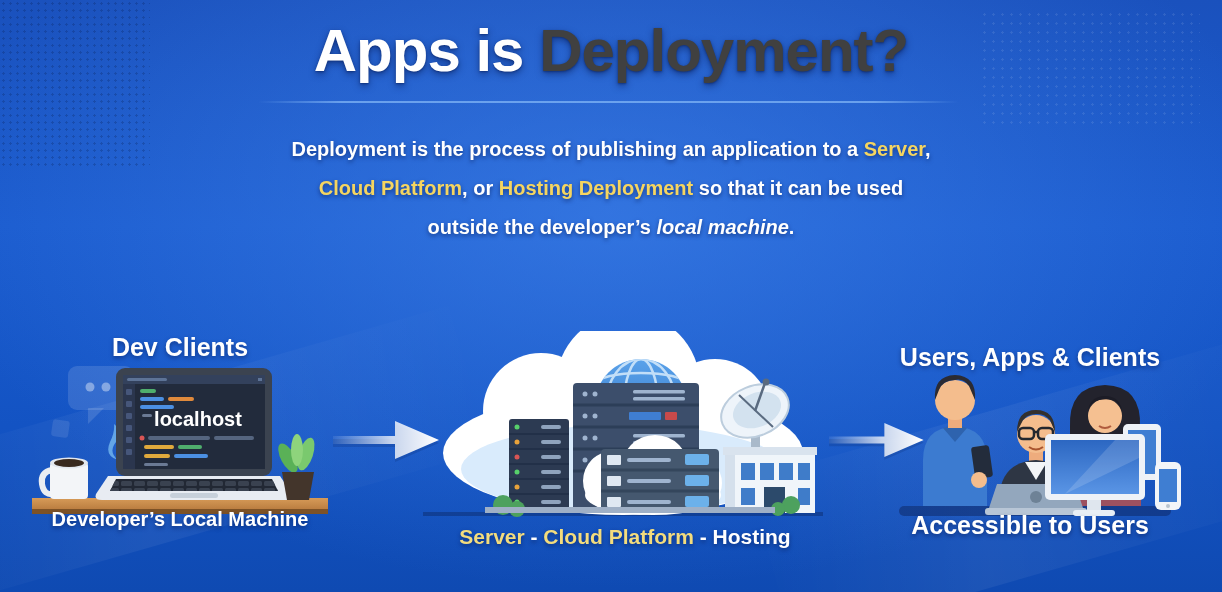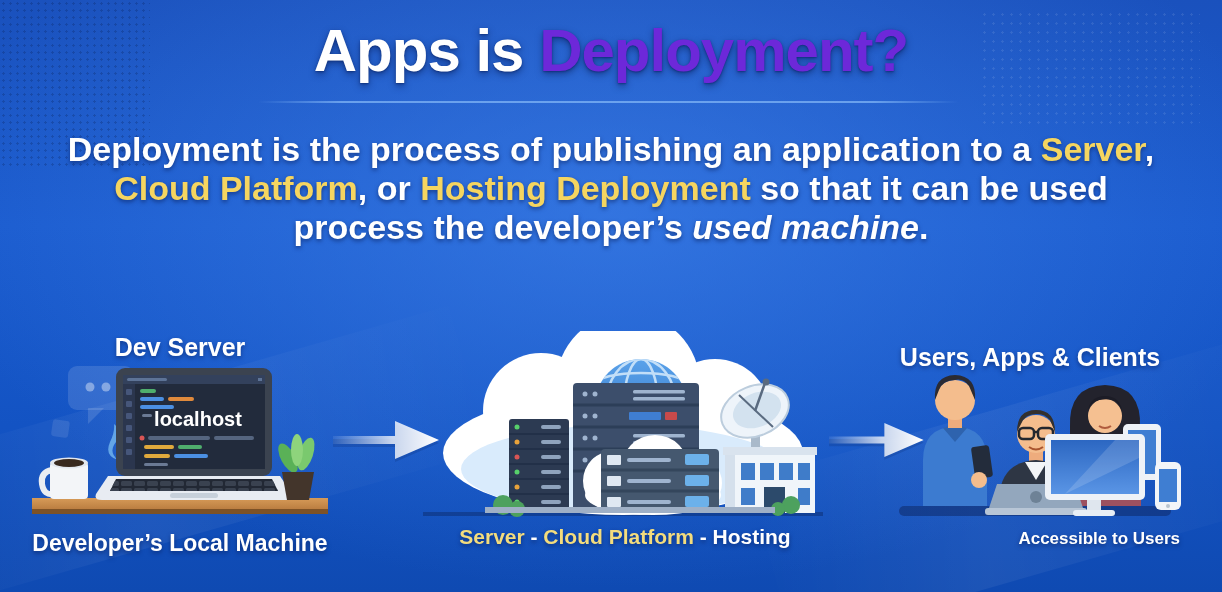--- a/index.html
+++ b/index.html
@@ -13,24 +13,24 @@
   .streak{position:absolute;background:linear-gradient(100deg, rgba(255,255,255,0), rgba(255,255,255,.06) 40%, rgba(255,255,255,0));transform:rotate(-16deg);pointer-events:none;}
   .dots{position:absolute;background-image:radial-gradient(rgba(6,28,80,.35) 1.2px, transparent 1.3px);background-size:7px 7px;pointer-events:none;}
   .dots.light{background-image:radial-gradient(rgba(255,255,255,.18) 1px, transparent 1.1px);background-size:9px 9px;}
 
   .divider{position:absolute;left:258px;top:101px;width:700px;height:2px;
     background:linear-gradient(90deg, rgba(150,200,255,0), rgba(150,200,255,.6) 12%, rgba(150,200,255,.6) 88%, rgba(150,200,255,0));}
 
   .title{position:absolute;left:0;top:16px;width:100%;text-align:center;
     font-size:60px;font-weight:bold;letter-spacing:-1px;color:#fff;
     text-shadow:0 3px 7px rgba(8,28,86,.55), 0 1px 2px rgba(8,28,86,.5);}
-  .title .yl{color:#6d28d9;}
+  .title .yl{color:#404040;}
 
   .subtitle{position:absolute;left:0;top:130px;width:100%;text-align:center;
-    font-size:34px;font-weight:bold;color:#fff;line-height:39px;
+    font-size:20px;font-weight:bold;color:#fff;line-height:39px;
     text-shadow:0 2px 4px rgba(8,28,86,.6);}
   .subtitle .yl{color:#f5d560;}
   .subtitle .it{font-style:italic;}
 
   .sec-heading{position:absolute;font-size:25px;font-weight:bold;color:#fff;text-align:center;
     text-shadow:0 2px 4px rgba(8,28,86,.55);}
   .sec-caption{position:absolute;font-size:24px;font-weight:bold;color:#fff;text-align:center;
     text-shadow:0 2px 4px rgba(8,28,86,.6);line-height:31px;}
   .sec-caption .yl{color:#f3dc7d;}
 
@@ -45,24 +45,24 @@
 <div class="streak" style="left:-80px;top:380px;width:560px;height:150px;"></div>
 <div class="streak" style="left:760px;top:400px;width:560px;height:170px;"></div>
 
 <div class="divider"></div>
 
 <div class="title"><span>Apps is </span><span class="yl">Deployment?</span></div>
 
 <div class="subtitle">
   <div><span>Deployment</span><span> is the process of publishing an application to a </span><span class="yl">Server</span><span>,</span></div>
   <div><span class="yl">Cloud Platform</span><span>, or </span><span class="yl">Hosting Deployment</span><span> so that it can be used</span></div>
-  <div><span>process the developer’s </span><span class="it">used machine</span><span>.</span></div>
+  <div><span>outside the developer’s </span><span class="it">local machine</span><span>.</span></div>
 </div>
 
-<div class="sec-heading" style="left:30px;top:333px;width:300px;">Dev Server</div>
+<div class="sec-heading" style="left:30px;top:333px;width:300px;">Dev Clients</div>
 
 <svg class="abs" style="left:30px;top:362px;" width="300" height="153" viewBox="0 0 300 153">
   <defs>
     <pattern id="keys" width="13" height="7" patternUnits="userSpaceOnUse">
         <rect width="11" height="5" rx="1.5" fill="#3a4250"></rect>
       </pattern>
     <linearGradient id="deskg" x1="0" y1="0" x2="0" y2="1">
         <stop offset="0" stop-color="#d79b58"></stop>
         <stop offset="1" stop-color="#b97c3f"></stop>
       </linearGradient>
@@ -130,21 +130,21 @@
   </g>
 
   <g>
     <ellipse cx="258" cy="96" rx="7" ry="16" fill="#5ab157" transform="rotate(-28 258 96)"></ellipse>
     <ellipse cx="276" cy="92" rx="7" ry="17" fill="#7ac96e" transform="rotate(18 276 92)"></ellipse>
     <ellipse cx="267" cy="88" rx="6" ry="16" fill="#8ed47c"></ellipse>
     <path d="M252,110 L284,110 L279,138 L257,138 Z" fill="#43352b"></path>
   </g>
 </svg>
 
-<div class="sec-caption" style="left:15px;top:528px;width:330px;font-size:23px;">Developer’s Local Machine</div>
+<div class="sec-caption" style="left:15px;top:504px;width:330px;font-size:20px;">Developer’s Local Machine</div>
 
 <svg class="abs" style="left:333px;top:409px;" width="112" height="62" viewBox="0 0 112 62">
   <defs>
       <linearGradient id="ag1" x1="0" y1="0" x2="1" y2="0">
     <stop offset="0" stop-color="#ffffff" stop-opacity="0.08"></stop>
     <stop offset="0.55" stop-color="#ffffff" stop-opacity="0.75"></stop>
     <stop offset="1" stop-color="#ffffff"></stop>
       </linearGradient>
     </defs>
   <path d="M0,27 L62,27 L62,12 L106,31 L62,50 L62,35 L0,35 Z" transform="translate(0,3)" fill="rgba(10,40,110,0.22)"></path>
@@ -371,13 +371,13 @@
     <rect x="202" y="142" width="14" height="10" fill="#dfe6ee"></rect>
     <rect x="188" y="152" width="42" height="6" rx="3" fill="#e8eef5"></rect>
   </g>
   <g>
     <rect x="270" y="104" width="26" height="48" rx="6" fill="#f2f5f8"></rect>
     <rect x="274" y="111" width="18" height="33" fill="#3f7ed2"></rect>
     <circle cx="283" cy="148" r="2" fill="#b9c4cf"></circle>
   </g>
 </svg>
 
-<div class="sec-caption" style="left:880px;top:523px;width:300px;font-size:17px;text-align:right;">Accessible to Users</div>
+<div class="sec-caption" style="left:880px;top:510px;width:300px;font-size:25px;">Accessible to Users</div>
 
 </body></html>

